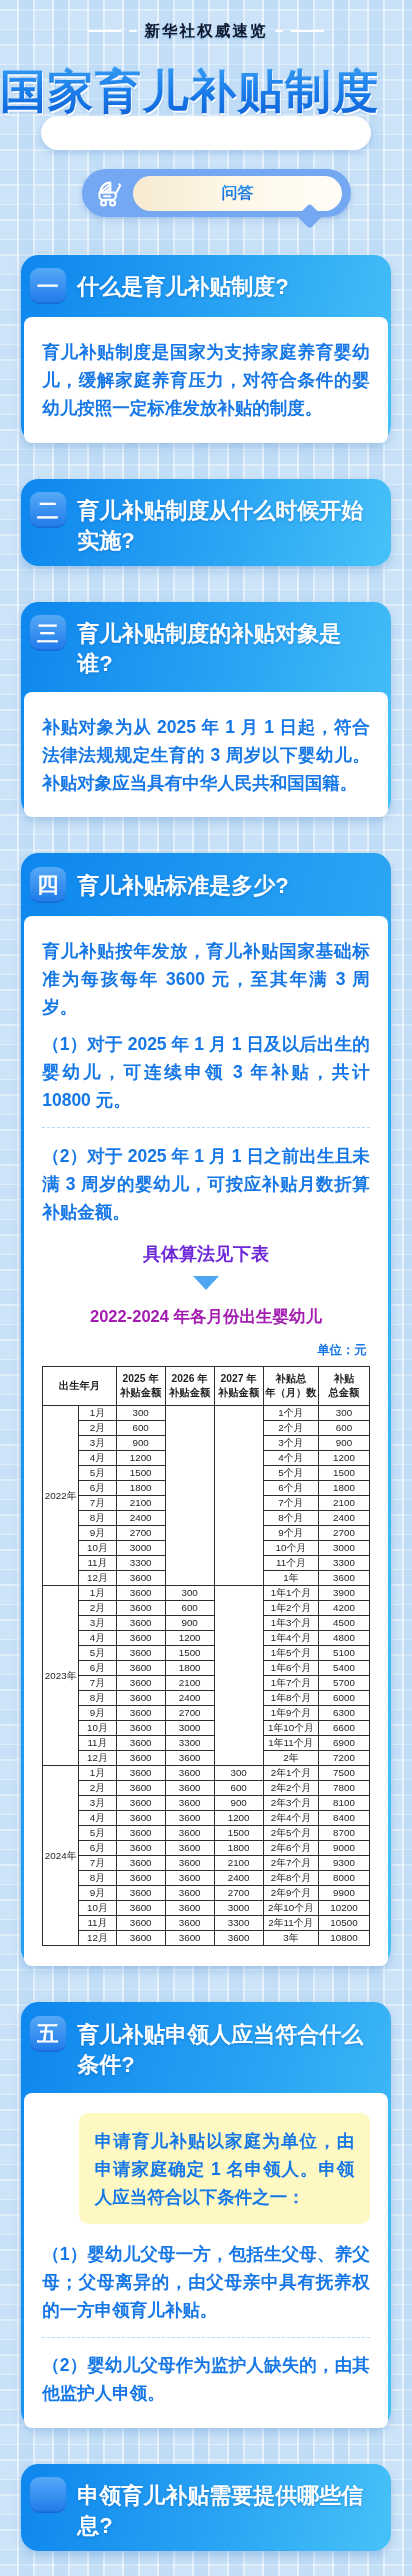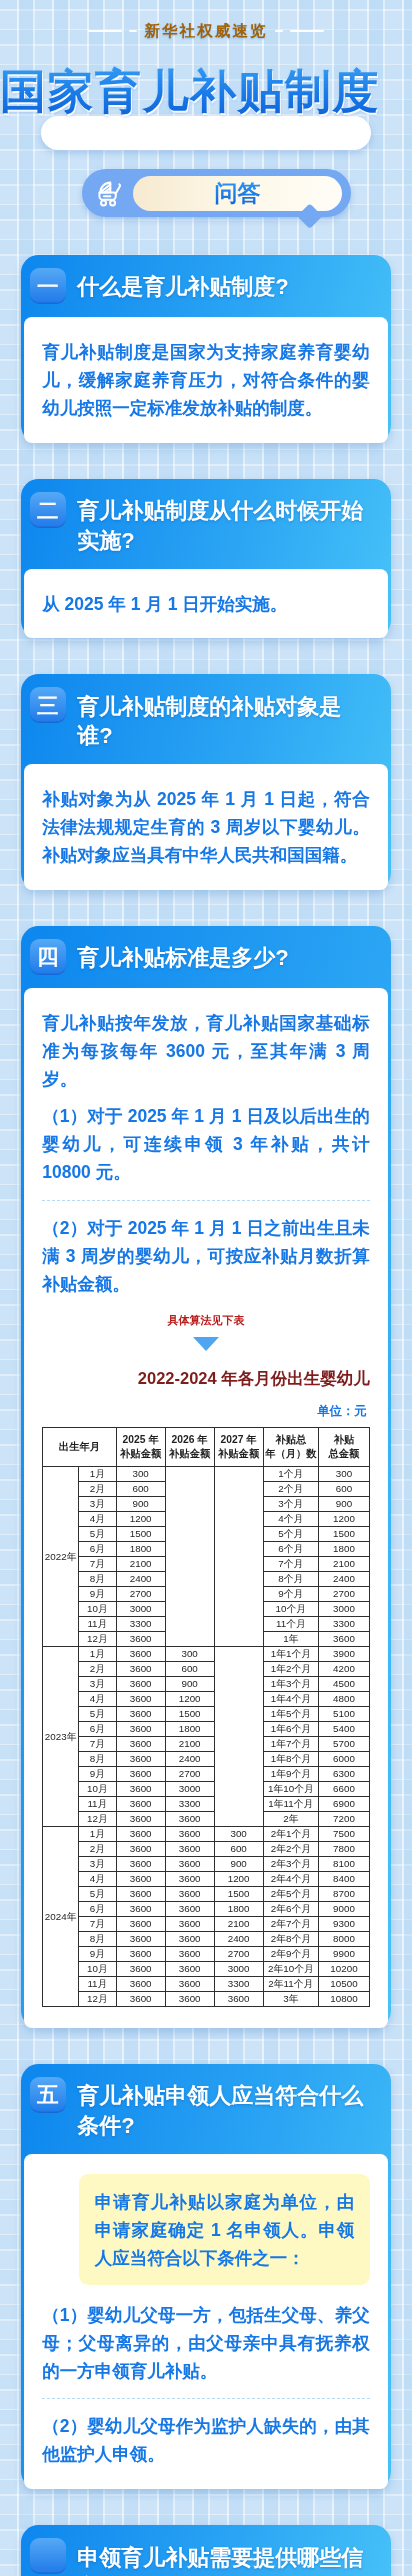--- a/index.html
+++ b/index.html
@@ -9,55 +9,55 @@
     background-color:#cde4f8;
     background-image:
       repeating-linear-gradient(90deg, rgba(255,255,255,0) 0 17.5px, rgba(255,255,255,.55) 17.5px 19px, rgba(176,211,243,.35) 19px 33px, rgba(255,255,255,.45) 33px 35px),
       repeating-linear-gradient(0deg, rgba(255,255,255,0) 0 18.5px, rgba(255,255,255,.4) 18.5px 19.6px, rgba(186,217,246,.28) 19.6px 34px, rgba(255,255,255,.4) 34px 35px);
   }
   
   .kicker{display:flex;align-items:center;justify-content:center;gap:7.2px;padding-top:20.6px;}
   .kicker .bar{height:2.6px;background:#fff;border-radius:1.5px;opacity:.95;}
   .kicker .bar.long{width:34px;}
   .kicker .bar.short{width:8.2px;}
-  .kicker .txt{color:#a16207;font-size:15.5px;font-weight:800;letter-spacing:2.1px;text-shadow:0 1px 2.1px rgba(80,140,210,.45);}
+  .kicker .txt{color:#0f172a;font-size:15.5px;font-weight:800;letter-spacing:2.1px;text-shadow:0 1px 2.1px rgba(80,140,210,.45);}
   .poster-title-wrap{position:relative;height:98px;margin-top:14.4px;}
   .poster-title-bar{position:absolute;left:41px;right:41px;bottom:4.1px;height:34px;background:#fff;border-radius:18.5px;box-shadow:0 3.1px 7.2px rgba(110,160,220,.45);}
   .poster-title{position:relative;z-index:2;font-size:46px;font-weight:900;letter-spacing:1.5px;
     background:linear-gradient(180deg,#3fa6f6 0%,#1a7bец 55%,#0c5ed6 100%);
     background:linear-gradient(180deg,#3fa6f6 0%,#1a7be8 55%,#0c5ed6 100%);
     -webkit-background-clip:text;background-clip:text;color:transparent;-webkit-text-fill-color:transparent;
     filter:drop-shadow(1.5px 2.1px 0 rgba(255,255,255,.9)) drop-shadow(0 1px 1px rgba(120,170,230,.35));
     padding-top:5.2px;}
   .qa-banner{position:relative;width:248px;margin:15.5px 0 0 82px;height:48px;background:#74a8f2;border-radius:24px;
     display:flex;align-items:center;padding:0 8.2px 0 12.4px;box-shadow:0 3.1px 6.2px rgba(100,150,215,.4);}
   .qa-pill{flex:1;margin-left:9.3px;height:35px;border-radius:18.5px;background:linear-gradient(90deg,#f6ead0 0%,#fdf7e6 45%,#fffdf7 100%);
     display:flex;align-items:center;justify-content:center;}
-  .qa-pill span{font-size:23px;font-weight:900;
+  .qa-pill span{font-size:16px;font-weight:900;
     background:linear-gradient(180deg,#2e9bf4,#0d5fd8);-webkit-background-clip:text;background-clip:text;color:transparent;-webkit-text-fill-color:transparent;}
   .qa-tail{width:17.5px;height:17.5px;background:#74a8f2;border-radius:3.1px;transform:rotate(45deg);margin:-10.3px 0 0 301px;}
   
   .section{margin:0 20.6px 36px;border-radius:17.5px;background:linear-gradient(105deg,#0d86ee 0%,#2aa4f3 55%,#47c2f8 100%);
     box-shadow:0 4.1px 8.2px rgba(90,145,205,.35);}
   .sec-head{display:flex;align-items:flex-start;gap:11.3px;padding:13.4px 13.4px 10.3px 9.3px;}
   .badge{flex:0 0 auto;width:36px;height:36px;border-radius:9.3px;background:linear-gradient(180deg,#55a9f6,#1f79e9);
     display:flex;align-items:center;justify-content:center;box-shadow:inset 0 -1.5px 0 rgba(0,40,120,.2);}
   .badge span{color:#fff;font-size:21.6px;font-weight:900;}
   .sec-title{color:#fff;font-size:22px;font-weight:800;line-height:1.35;padding-top:4.1px;max-width:289px;
     text-shadow:0 1px 2.6px rgba(10,80,170,.4);}
   .sec-body{margin:3.1px 3.1px 4.1px;background:#fff;border-radius:8px;padding:20.6px 18.5px;
     color:#1677e6;font-size:17.5px;line-height:1.6;font-weight:600;text-align:justify;}
   .para{margin:0 0 9.3px;}
   .para:last-child{margin-bottom:0;}
   .divider{border:none;border-top:1.5px dashed #b7daf6;margin:13.4px 0;}
   .intro-box{background:#fef9c3;border-radius:9.3px;padding:13.4px 15.5px;margin-bottom:15.5px;margin-left:37px;}
   
-  .calc-note{text-align:center;color:#b91c1c;font-size:11px;font-weight:700;margin-top:14.4px;}
+  .calc-note{text-align:center;color:#6d28d9;font-size:18px;font-weight:700;margin-top:14.4px;}
   .down-arrow{width:0;height:0;margin:7.2px auto 12.4px;border-left:13.4px solid transparent;border-right:13.4px solid transparent;border-top:14.4px solid #4ea5f2;}
-  .table-title{text-align:right;font-size:16.5px;font-weight:800;color:#7f1d1d;line-height:1.7;}
+  .table-title{text-align:center;font-size:16.5px;font-weight:800;color:#a21caf;line-height:1.7;}
   .table-unit{text-align:right;font-size:12.4px;font-weight:700;color:#1677e6;margin:10.3px 3.1px 5.2px 0;}
   table.subsidy{width:100%;border-collapse:collapse;table-layout:fixed;}
   table.subsidy th,table.subsidy td{border:1px solid #2e2e2e;text-align:center;vertical-align:middle;
     color:#1f1f1f;font-weight:500;padding:0 1px;}
   table.subsidy th{font-size:10.3px;font-weight:600;line-height:1.35;white-space:pre-line;height:38px;}
   table.subsidy td{font-size:9.8px;height:14px;line-height:1.15;}
   td.ycell{font-size:10.3px;}
   .c-year{width:11%;}.c-month{width:11.5%;}.c-a{width:15%;}.c-dur{width:17%;}.c-tot{width:15.5%;}
 </style>
 </head>
@@ -106,23 +106,20 @@
     <p class="para">育儿补贴制度是国家为支持家庭养育婴幼儿，缓解家庭养育压力，对符合条件的婴幼儿按照一定标准发放补贴的制度。</p>
   </div>
 </div>
 
 <div class="section">
   <div class="sec-head">
     <div class="badge">
         <span>二</span>
       </div>
     <div class="sec-title">育儿补贴制度从什么时候开始实施?</div>
-  </div>
-  <div class="sec-body">
-    <p class="para">从 2025 年 1 月 1 日开始实施。</p>
   </div>
 </div>
 
 <div class="section">
   <div class="sec-head">
     <div class="badge">
         <span>三</span>
       </div>
     <div class="sec-title">育儿补贴制度的补贴对象是谁?</div>
   </div>

